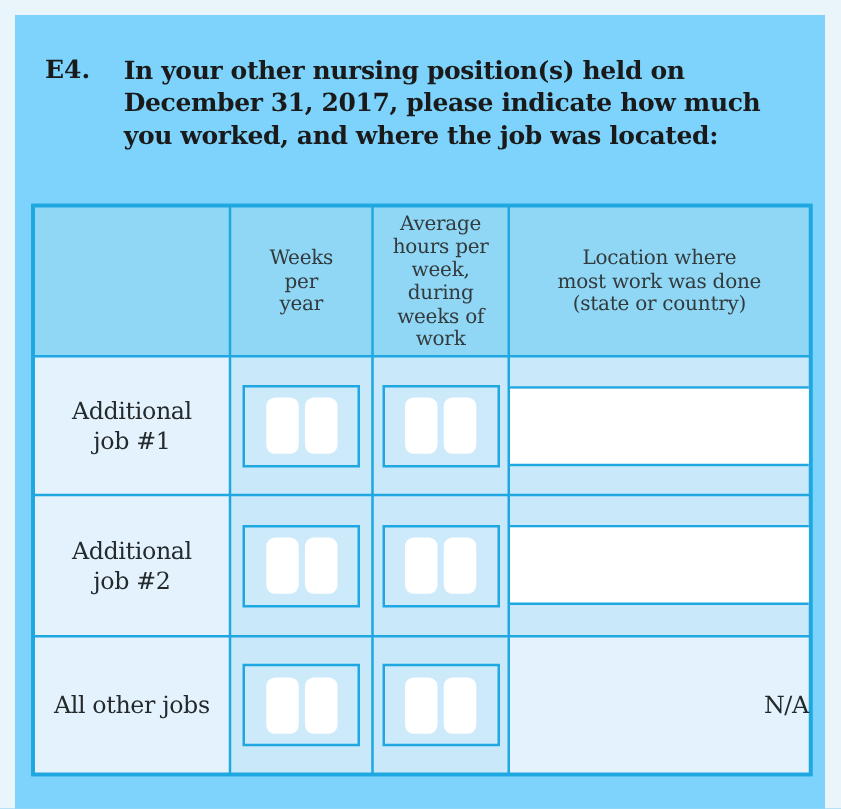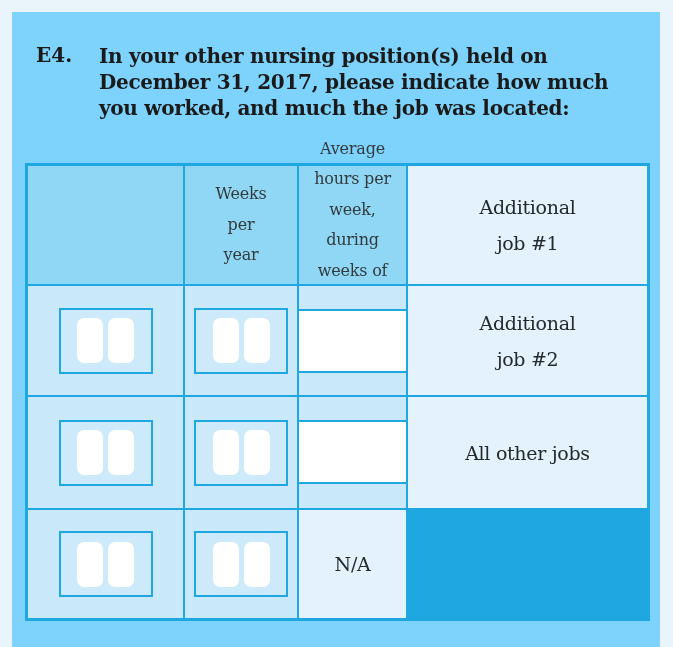--- a/index.html
+++ b/index.html
@@ -31,33 +31,33 @@
   .jobs-table {
     position: absolute; left: 13px; top: 151px;
     width: 625px; height: 458px;
     background: #1ea7e0;
     border: 3px solid #1ea7e0;
     display: grid;
     grid-template-columns: 155px 112px 107px 239px;
     grid-template-rows: 118px 109px 111px 108px;
     gap: 2px;
   }
-  .cell { display: flex; align-items: center; justify-content: center; gap: 12px; }
+  .cell { display: flex; align-items: center; justify-content: center; }
   .cell-header { background: #8fd7f4; flex-direction: column; }
   .cell-header div {
     font-size: 16px; line-height: 18.5px; color: #333a3d;
     text-align: center; letter-spacing: -0.2px;
   }
   .cell-label { background: #e3f2fc; flex-direction: column; }
   .cell-label div {
     font-size: 19px; line-height: 24px; color: #24292c;
     text-align: center; letter-spacing: -0.3px;
   }
   .cell-entry { background: #c9e9fa; }
-  .cell-na { background: #e3f2fc; }
+  .cell-na { background: #e3f2fc; justify-content: flex-end; }
   .cell-na div { font-size: 19px; color: #24292c; letter-spacing: -0.3px; }
   
   .digit-group {
     width: 94px; height: 66px;
     border: 2px solid #1ea7e0;
     background: #cdeafb;
     display: flex; align-items: center; justify-content: center;
     gap: 5px;
   }
   .digit-box {
@@ -78,39 +78,44 @@
 </head>
 <body>
 
 <div class="panel">
 
   <div class="question">
     <span class="qnum">E4.</span>
     <div class="qtext">
       <div>In your other nursing position(s) held on</div>
       <div>December 31, 2017, please indicate how much</div>
-      <div>you worked, and much the job was located:</div>
+      <div>you worked, and where the job was located:</div>
     </div>
   </div>
 
   <div class="jobs-table">
 
     <div class="cell cell-header"></div>
     <div class="cell cell-header">
       <div>Weeks</div>
       <div>per</div>
       <div>year</div>
     </div>
     <div class="cell cell-header">
       <div>Average</div>
       <div>hours per</div>
       <div>week,</div>
       <div>during</div>
       <div>weeks of</div>
       <div>work</div>
+    </div>
+    <div class="cell cell-header">
+      <div>Location where</div>
+      <div>most work was done</div>
+      <div>(state or country)</div>
     </div>
 
     <div class="cell cell-label">
       <div>Additional</div>
       <div>job #1</div>
     </div>
     <div class="cell cell-entry">
       <div class="digit-group">
         <div class="digit-box"></div>
         <div class="digit-box"></div>

